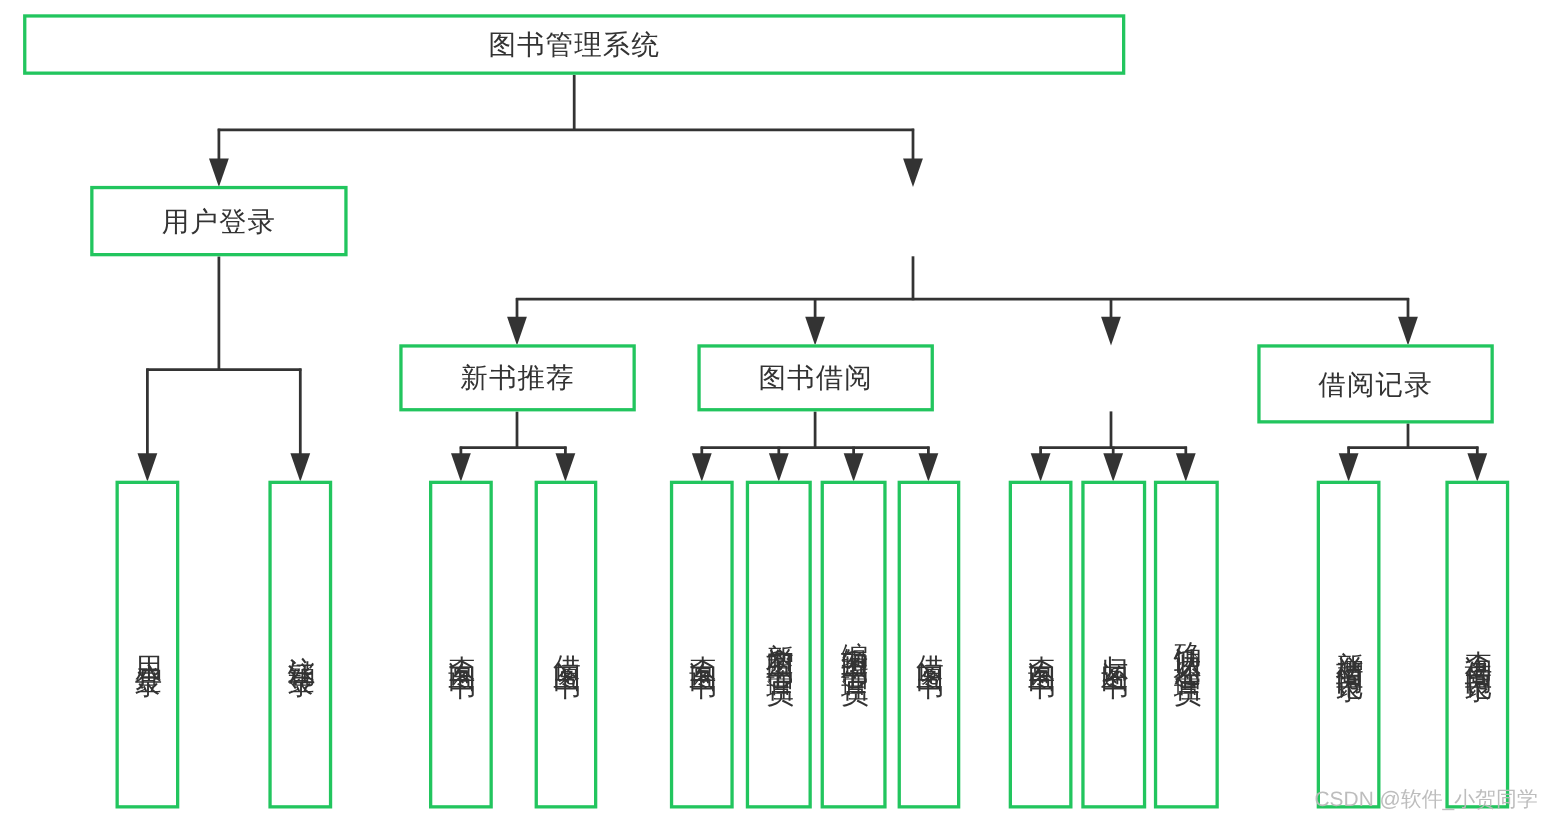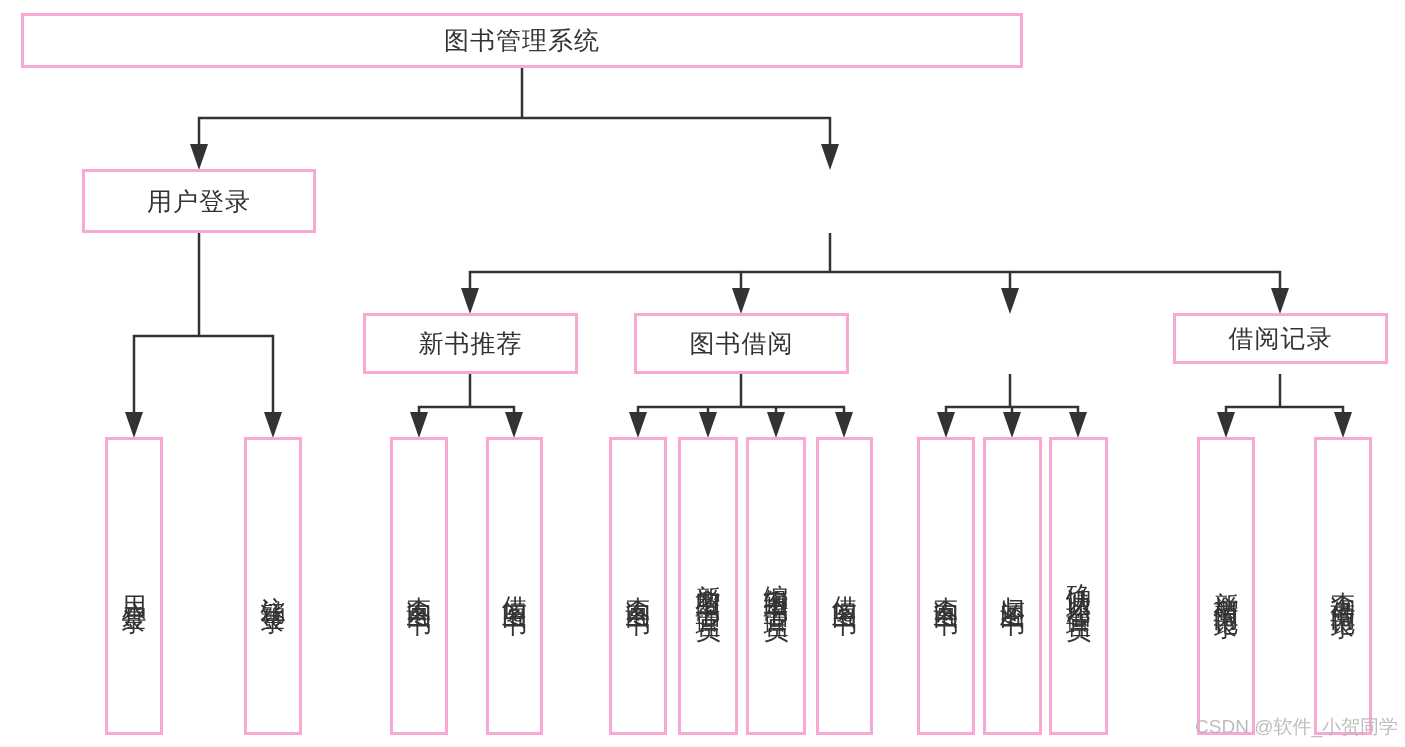--- a/index.html
+++ b/index.html
@@ -13,21 +13,21 @@
   }
   .connectors {
     position: absolute;
     left: 0; top: 0;
     width: 1405px; height: 747px;
     z-index: 1;
   }
   .node {
     position: absolute;
     box-sizing: border-box;
-    border: 3px solid #f9a8d4;
+    border: 3px solid #22c55e;
     background: #ffffff;
     color: #333333;
     display: flex;
     align-items: center;
     justify-content: center;
     z-index: 2;
   }
   .hbox {
     font-size: 25px;
     letter-spacing: 1px;
@@ -128,21 +128,21 @@
       <polygon points="1334,412 1352,412 1343,438"></polygon>
     </g>
   </svg>
 
   <div class="node hbox" style="left:21px;top:13px;width:1002px;height:55px">图书管理系统</div>
 
   <div class="node hbox" style="left:82px;top:169px;width:234px;height:64px">用户登录</div>
 
   <div class="node hbox" style="left:634px;top:313px;width:215px;height:61px">图书借阅</div>
   <div class="node hbox" style="left:363px;top:313px;width:215px;height:61px">新书推荐</div>
-  <div class="node hbox" style="left:1173px;top:313px;width:215px;height:51px">借阅记录</div>
+  <div class="node hbox" style="left:1143px;top:313px;width:215px;height:72px">借阅记录</div>
 
   <div class="node vbox" style="left:105px;top:437px;width:58px;height:298px">用户登录</div>
   <div class="node vbox" style="left:244px;top:437px;width:58px;height:298px">注销登录</div>
 
   <div class="node vbox" style="left:390px;top:437px;width:58px;height:298px">查询图书</div>
   <div class="node vbox" style="left:486px;top:437px;width:57px;height:298px">借阅图书</div>
 
   <div class="node vbox" style="left:609px;top:437px;width:58px;height:298px">查询图书</div>
   <div class="node vbox" style="left:678px;top:437px;width:60px;height:298px">新增图书（管理员）</div>
   <div class="node vbox" style="left:746px;top:437px;width:60px;height:298px">编辑图书（管理员）</div>

